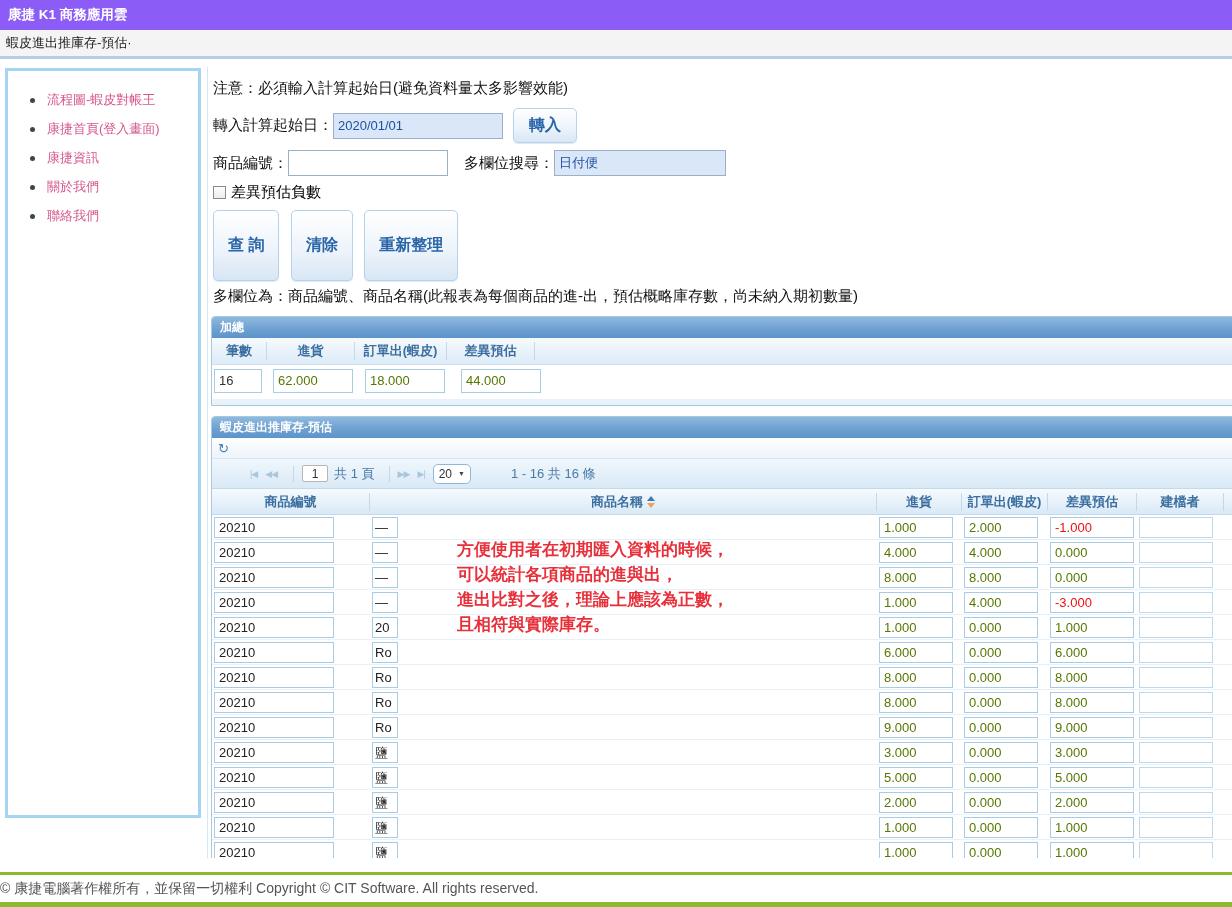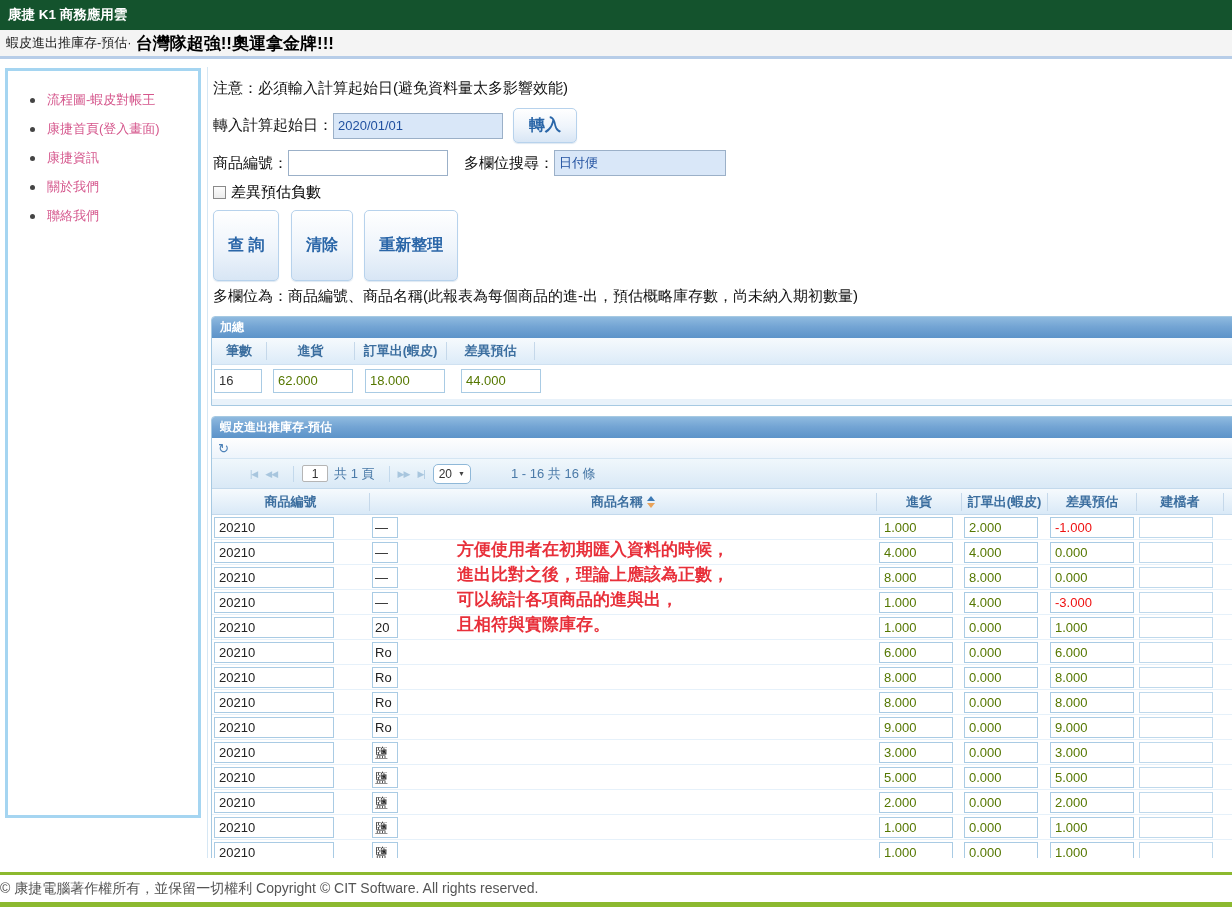--- a/index.html
+++ b/index.html
@@ -1,20 +1,20 @@
 <!DOCTYPE html>
 <html><head>
 <meta charset="utf-8">
 <style>
   * { margin:0; padding:0; box-sizing:border-box; }
   html,body { width:1232px; height:907px; overflow:hidden; background:#fff;
     font-family:"Liberation Sans","DejaVu Sans",sans-serif; }
 
   
-  .topbar { height:30px; background:#14532d; color:#fff; font-size:13.5px; font-weight:bold;
+  .topbar { height:30px; background:#8b5cf6; color:#fff; font-size:13.5px; font-weight:bold;
     line-height:30px; padding-left:8px; }
   .subbar { height:29px; background:#f4f4f4; border-bottom:3px solid #b7cde8;
     display:flex; align-items:center; padding-left:6px; }
   .subbar .page-label { font-size:13px; color:#222; margin-right:4px; }
   .subbar .headline { font-size:17px; font-weight:bold; color:#000; }
 
   
   .workspace { position:relative; height:813px; background:#fff; }
 
   .sidebar { position:absolute; left:5px; top:9px; width:196px; height:750px;
@@ -120,21 +120,20 @@
 </style>
 </head>
 <body>
 
 <div class="topbar">
   <span>康捷 K1 商務應用雲</span>
 </div>
 
 <div class="subbar">
   <span class="page-label">蝦皮進出推庫存-預估·</span>
-  <span class="headline">台灣隊超強!!奧運拿金牌!!!</span>
 </div>
 
 <div class="workspace">
 
   <div class="sidebar">
     <ul>
         <li>
           <span class="bullet"></span>
           <a>流程圖-蝦皮對帳王</a>
         </li>
@@ -382,22 +381,22 @@
               <div class="gcell c0"><span class="vbox box-code">20210</span></div>
               <div class="gcell c1"><span class="vbox box-name">鹽</span></div>
               <div class="gcell c2"><span class="vbox box-num">1.000</span></div>
               <div class="gcell c3"><span class="vbox box-num">0.000</span></div>
               <div class="gcell c4"><span class="vbox box-diff">1.000</span></div>
               <div class="gcell c5"><span class="vbox box-creator"></span></div>
               <div class="gcell cx"></div>
             </div>
             <div class="annotation">
               <div>方便使用者在初期匯入資料的時候，</div>
+              <div>可以統計各項商品的進與出，</div>
               <div>進出比對之後，理論上應該為正數，</div>
-              <div>可以統計各項商品的進與出，</div>
               <div>且相符與實際庫存。</div>
             </div>
           </div>
 
       </div>
 
     </div>
   </div>
 </div>
 

